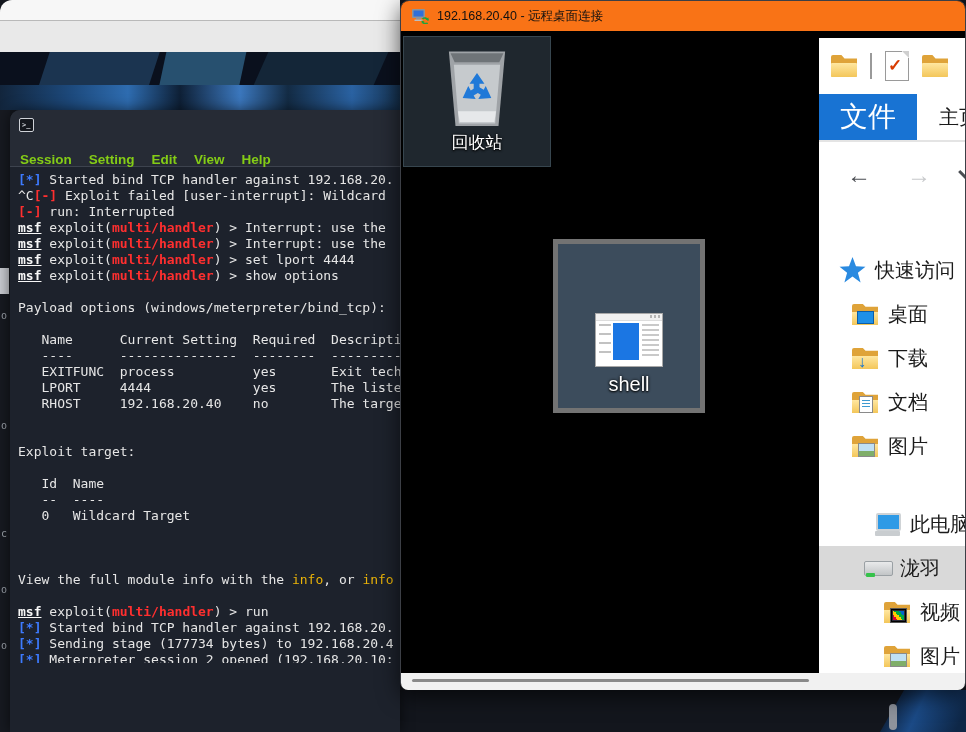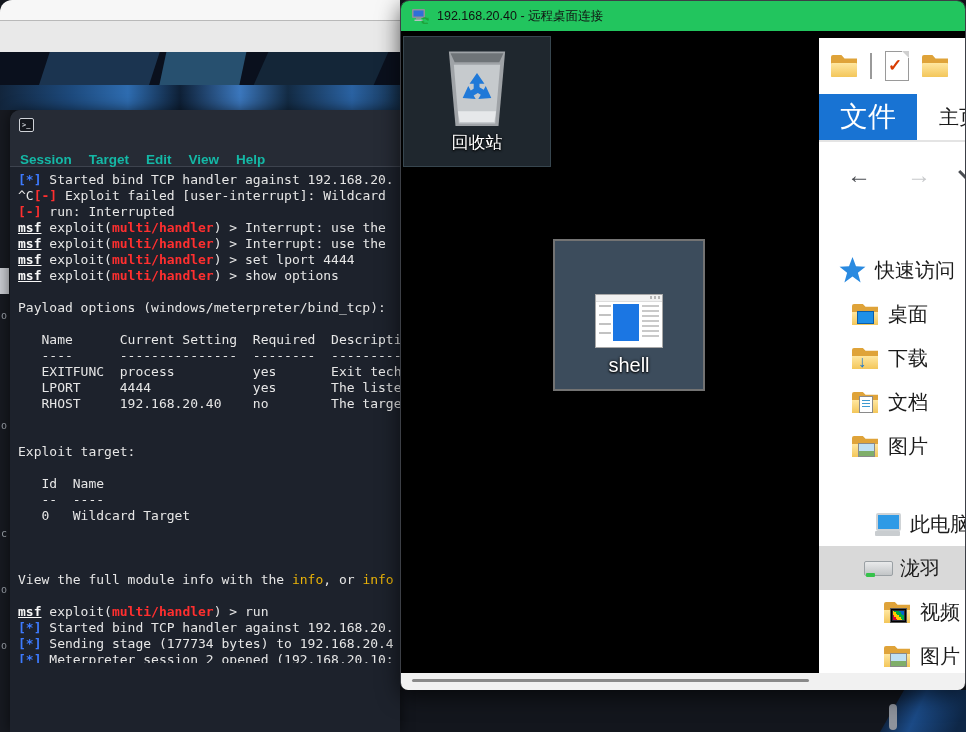--- a/index.html
+++ b/index.html
@@ -29,47 +29,47 @@
   
   .terminal{position:absolute;left:10px;top:110px;width:390px;height:622px;
             background:#1d222c;border-radius:10px 0 0 0;box-shadow:0 0 14px rgba(0,0,0,.6);}
   .t-titlebar{position:absolute;left:0;top:0;width:100%;height:30px;background:#262b35;border-radius:10px 0 0 0;}
   .t-icon{position:absolute;left:9px;top:8px;width:15px;height:14px;background:#14171d;
           border:1px solid #cfd2d8;border-radius:2px;color:#cfd2d8;font:600 7px/13px "DejaVu Sans Mono",monospace;
           text-align:left;padding-left:2px;box-sizing:border-box;}
   .t-menubar{position:absolute;left:0;top:30px;width:100%;height:27px;background:#262b35;
              display:flex;align-items:center;gap:17px;padding-left:10px;box-sizing:border-box;
              border-bottom:1px solid #3d434e;}
-  .t-menubar span{color:#14b8a6;font-size:13.5px;font-weight:700;margin-top:12px;}
+  .t-menubar span{color:#84cc16;font-size:13.5px;font-weight:700;margin-top:12px;}
   .t-body{position:absolute;left:0;top:58px;width:100%;height:495px;overflow:hidden;
           padding:4px 8px 0 8px;box-sizing:border-box;
           font:13px/16px "DejaVu Sans Mono",monospace;color:#e6e6e6;}
   .tl{white-space:pre;min-height:16px;}
   .sw{color:#e6e6e6;}
   .sb{color:#3d7bff;font-weight:700;}
   .sr{color:#ff2f2f;font-weight:700;}
   .su{color:#f8f8f8;font-weight:700;text-decoration:underline;}
   .sg{color:#eab308;}
   .scur{display:inline-block;width:8px;height:14px;background:#ffffff;vertical-align:-2px;}
 
   
   .rdp{position:absolute;left:400px;top:0;width:566px;height:690px;border-radius:9px 9px 8px 8px;
        background:#000;box-shadow:0 6px 22px rgba(0,0,0,.65);border:1px solid #3c3f46;box-sizing:border-box;}
-  .rdp-titlebar{position:absolute;left:0;top:0;width:100%;height:30px;background:#22c55e;
+  .rdp-titlebar{position:absolute;left:0;top:0;width:100%;height:30px;background:#f97316;
                 border-radius:8px 8px 0 0;display:flex;align-items:center;}
   .rdp-title{color:#111;font-size:12.5px;margin-left:8px;}
   .rdp-ic{width:18px;height:16px;margin-left:10px;flex:0 0 auto;}
   .rdp-desktop{position:absolute;left:0;top:30px;width:564px;height:659px;background:#000;overflow:hidden;
                border-radius:0 0 7px 7px;}
 
   
   .desk-icon{position:absolute;display:flex;flex-direction:column;align-items:center;justify-content:flex-end;
              box-sizing:border-box;padding-bottom:12px;}
   .desk-icon.recycle{left:2px;top:5px;width:148px;height:131px;background:#1f272e;border:1px solid #37464f;}
-  .desk-icon.shellic{left:152px;top:208px;width:152px;height:152px;background:#3c4c5c;border:2px solid #737373;}
+  .desk-icon.shellic{left:152px;top:208px;width:152px;height:174px;background:#3c4c5c;border:5px solid #737373;}
   .desk-label{color:#fff;text-shadow:0 1px 2px #000,0 0 3px #000;}
   .desk-icon.recycle .desk-label{font-size:17px;}
   .desk-icon.shellic .desk-label{font-size:20px;}
   .bin-art{width:96px;height:86px;}
   .app-card{position:relative;width:66px;height:52px;background:#fff;border:1px solid #a8a8a8;margin-bottom:6px;}
   .app-tbar{position:absolute;left:0;top:0;width:100%;height:6px;background:#f1f1f1;border-bottom:1px solid #ddd;}
   .app-dots{position:absolute;right:2px;top:1px;width:10px;height:3px;
             background:repeating-linear-gradient(90deg,#b5b5b5 0 2px,transparent 2px 4px);}
   .app-list{position:absolute;left:3px;top:10px;width:12px;height:36px;
             background:repeating-linear-gradient(#c2c2c2 0 2px,transparent 2px 9px);}
@@ -161,21 +161,21 @@
     <div class="bg-bottom-wedge"></div>
     <div class="bg-scroll-thumb"></div>
   </div>
 
   <div class="terminal">
     <div class="t-titlebar">
       <span class="t-icon">&gt;_</span>
     </div>
     <div class="t-menubar">
       <span>Session</span>
-      <span>Target</span>
+      <span>Setting</span>
       <span>Edit</span>
       <span>View</span>
       <span>Help</span>
     </div>
     <div class="t-body" id="terminal-body">
         <div class="tl"><span class="sb">[*]</span><span class="sw"> Started bind TCP handler against 192.168.20.</span></div>
         <div class="tl"><span class="sw">^C</span><span class="sr">[-]</span><span class="sw"> Exploit failed [user-interrupt]: Wildcard</span></div>
         <div class="tl"><span class="sr">[-]</span><span class="sw"> run: Interrupted</span></div>
         <div class="tl"><span class="su">msf</span><span class="sw"> exploit(</span><span class="sr">multi/handler</span><span class="sw">) &gt; Interrupt: use the</span></div>
         <div class="tl"><span class="su">msf</span><span class="sw"> exploit(</span><span class="sr">multi/handler</span><span class="sw">) &gt; Interrupt: use the</span></div>

